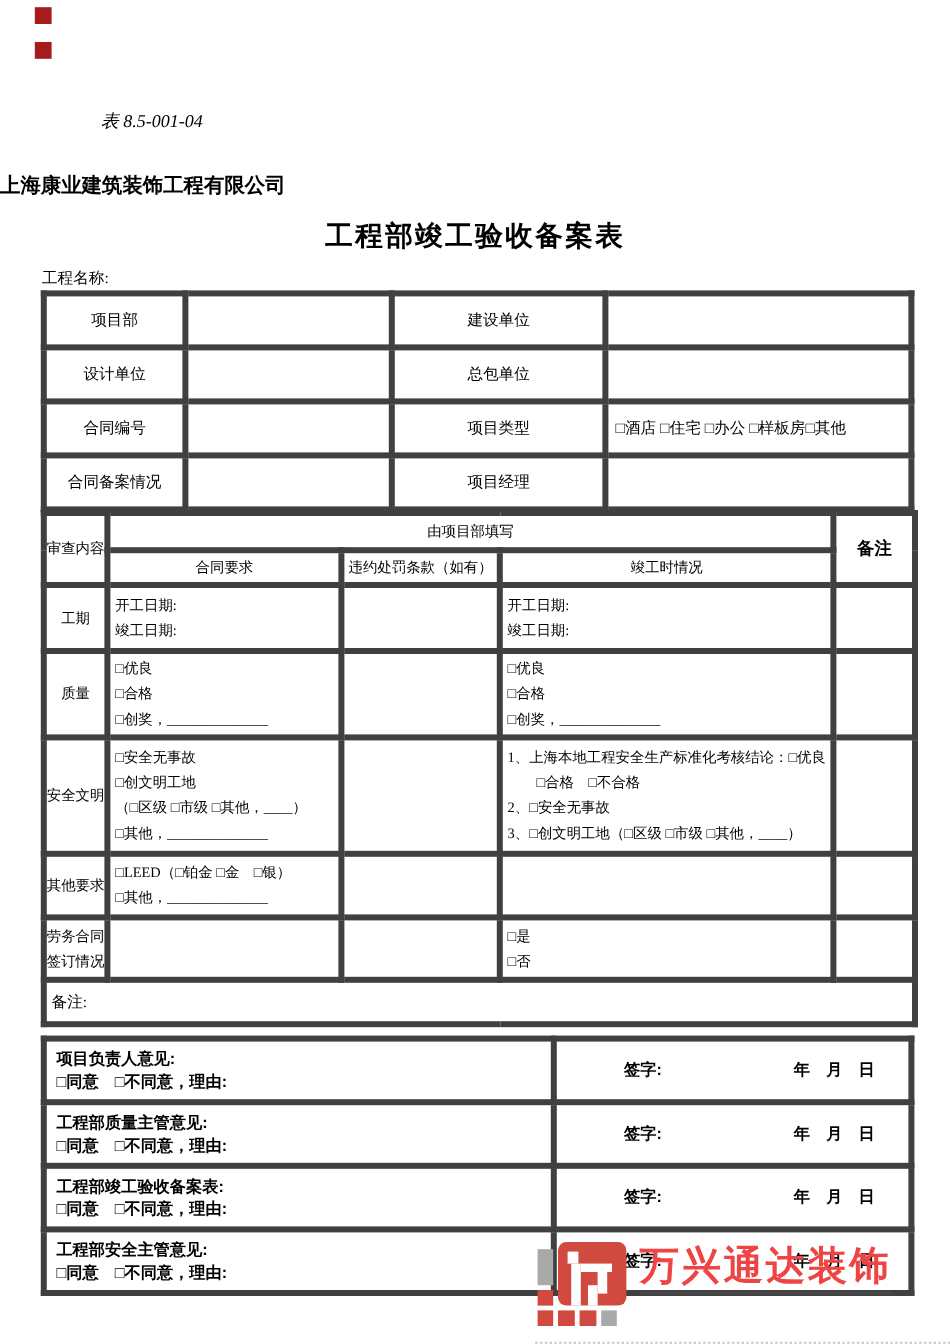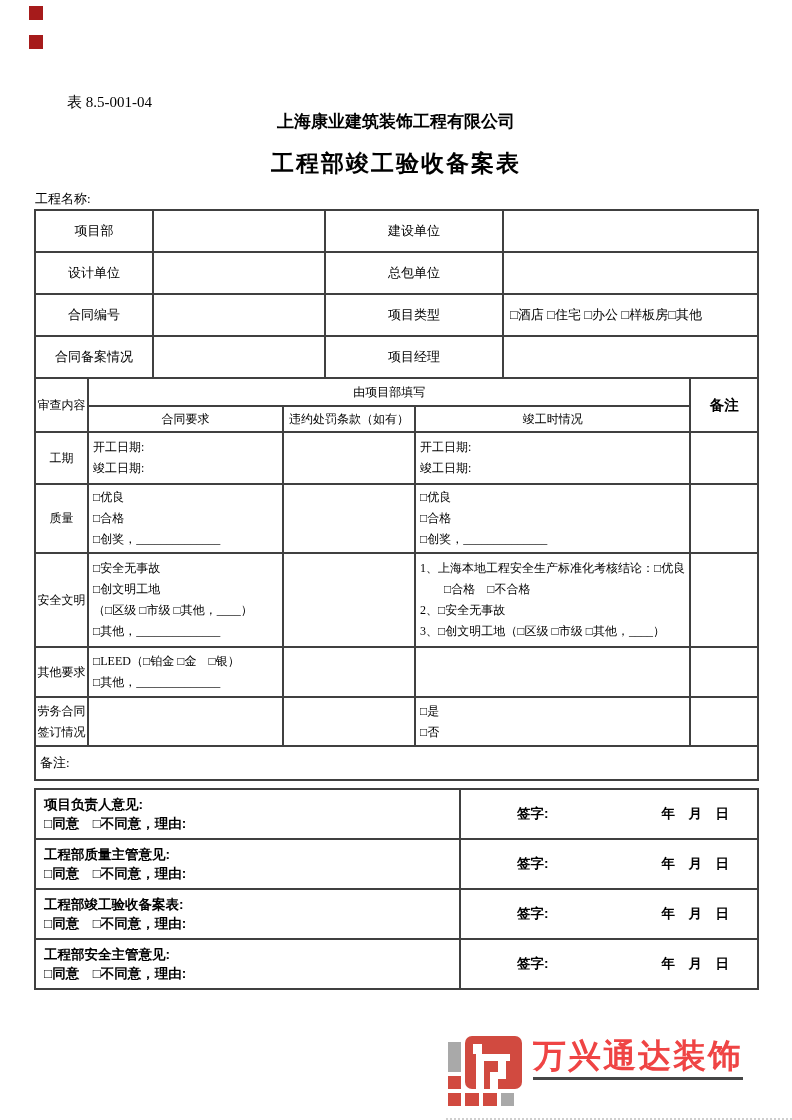--- a/index.html
+++ b/index.html
@@ -5,34 +5,34 @@
   html,body { margin:0; padding:0; background:#ffffff; }
   .page {
     position:relative; width:792px; height:1120px; background:#fff;
     font-family:"Liberation Serif","DejaVu Serif",serif; color:#000;
     overflow:hidden;
   }
   
   .corner-marks { position:absolute; left:29px; top:6px; }
   .corner-mark { width:14px; height:14px; background:#A61B1B; margin-bottom:15px; }
 
-  .form-code { margin:93px 0 0 67px; font-size:15px; line-height:18px; }
+  .form-code { margin:93px 0 0 84px; font-size:15px; line-height:18px;font-style:italic; }
   .company-title {
-    text-align:center; font-size:17px; line-height:22px;
+    margin-top:33px; font-size:17px; line-height:22px;
     font-weight:bold; font-family:"Liberation Sans","DejaVu Sans",sans-serif;
   }
   .form-title {
     margin-top:14px; text-align:center; font-size:23px; line-height:32px;
     font-weight:bold; letter-spacing:2px;
     font-family:"Liberation Sans","DejaVu Sans",sans-serif;
   }
   .project-name { margin:12px 0 2px 35px; font-size:13px; line-height:16px; }
 
   table.tbl { border-collapse:collapse; table-layout:fixed; margin-left:34px; }
-  table.tbl td { border:2px solid #404040; overflow:hidden; }
+  table.tbl td { border:5px solid #404040; overflow:hidden; }
   table.tbl { border:2px solid #000; }
   .tbl td { padding:0; }
 
   
   .info td { height:40px; font-size:13px; }
   .info .lbl { text-align:center; }
   .info .val { }
   .info .val-text { padding-left:6px; text-align:left; }
 
   

